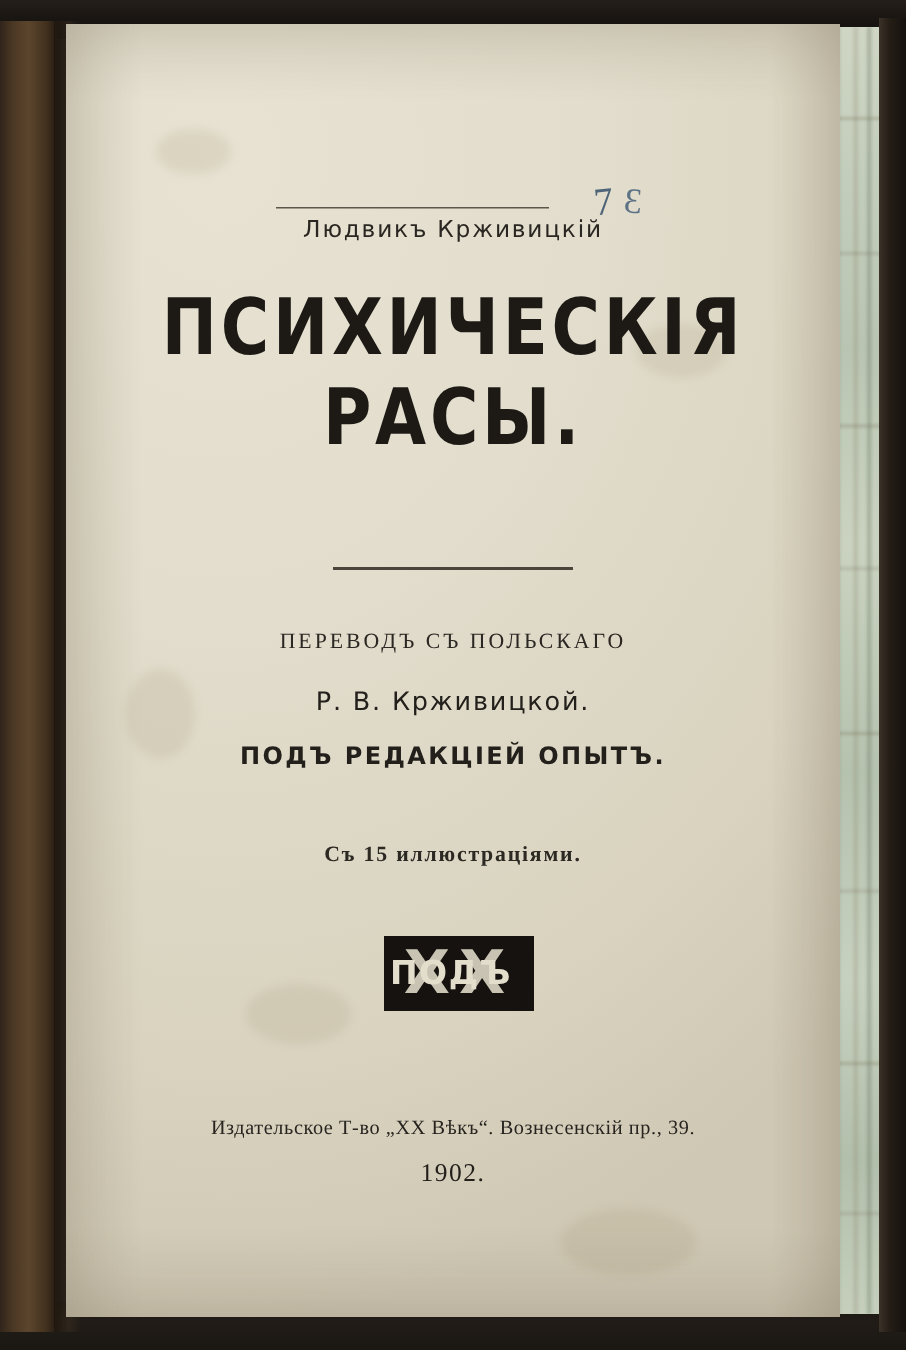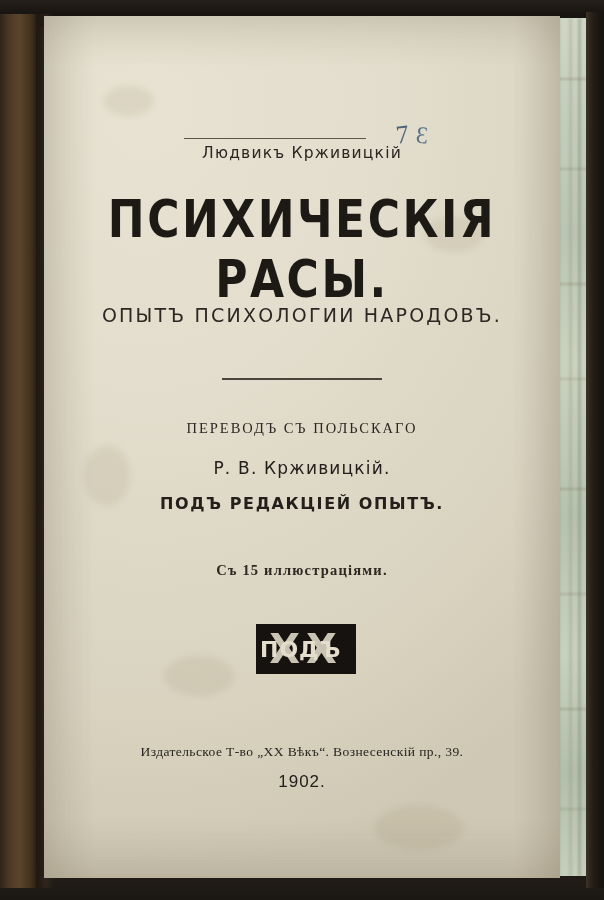--- a/index.html
+++ b/index.html
@@ -263,21 +263,21 @@
     position: absolute;
     left: 0; top: 728px; width: 516px;
     font-family: "Liberation Serif", serif;
     font-size: 13.5px;
     letter-spacing: 0.4px;
     color: #272420;
   }
   .year {
     position: absolute;
     left: 0; top: 756px; width: 516px;
-    font-family: Liberation Sans, sans-serif;
+    font-family: Liberation Serif, serif;
     font-size: 17px;
     letter-spacing: 1px;
     color: #23201c;
   }
 </style>
 </head>
 <body>
 
 <div id="page">
 
@@ -316,26 +316,25 @@
 
       <div class="author-block">
         <span class="author-name">Людвикъ Крживицкiй</span>
         <div class="author-rule"></div>
         <span class="stamp-number">7</span>
         <span class="stamp-number2">3</span>
       </div>
 
       <div class="main-title">ПСИХИЧЕСКIЯ РАСЫ.</div>
 
-      <div class="subtitle">ОПЫТЪ ПСИХОЛОГИИ НАРОДОВЪ.</div>
 
       <div class="rule-mid"></div>
 
       <div class="translated-from">ПЕРЕВОДЪ СЪ ПОЛЬСКАГО</div>
-      <div class="translator">Р. В. Крживицкiй.</div>
+      <div class="translator">Р. В. Крживицкой.</div>
       <div class="editor-note">ПОДЪ РЕДАКЦIЕЙ ОПЫТЪ.</div>
 
       <div class="illustrations">Съ 15 иллюстрацiями.</div>
 
       <div class="logo">
         <div class="logo-inner">
           <span class="logo-xx">XX</span>
           <span class="logo-word">ПОДЪ</span>
         </div>
       </div>

